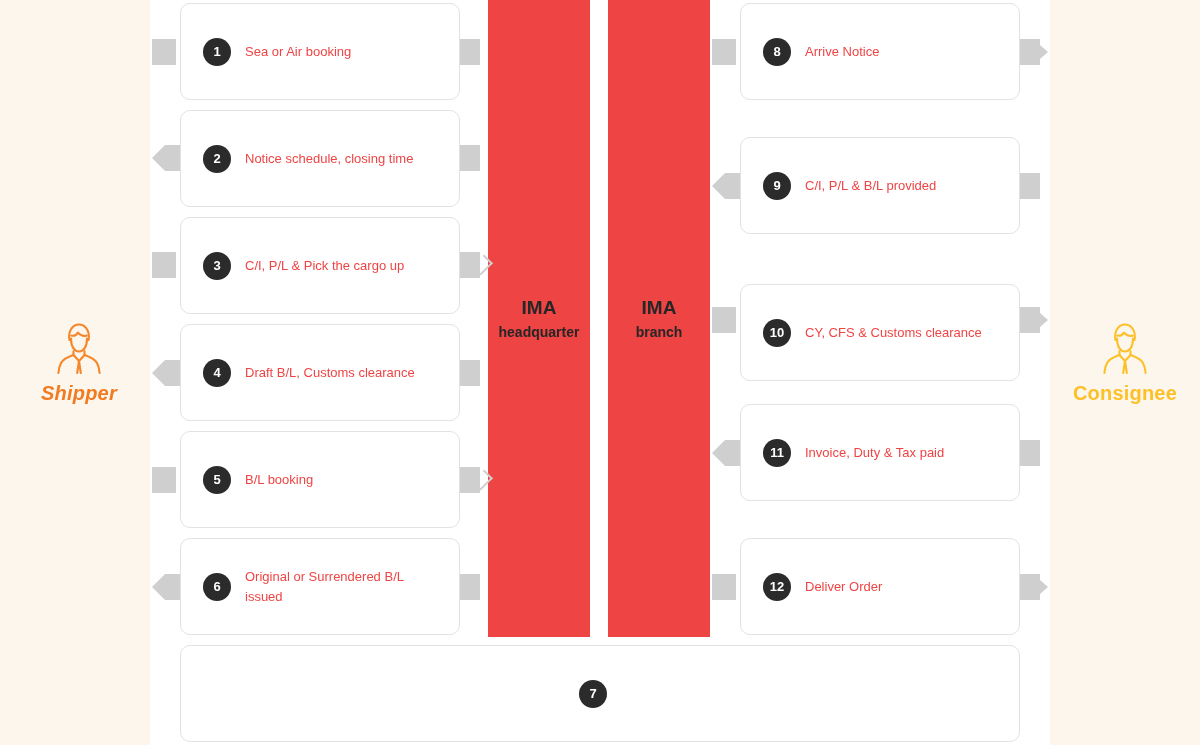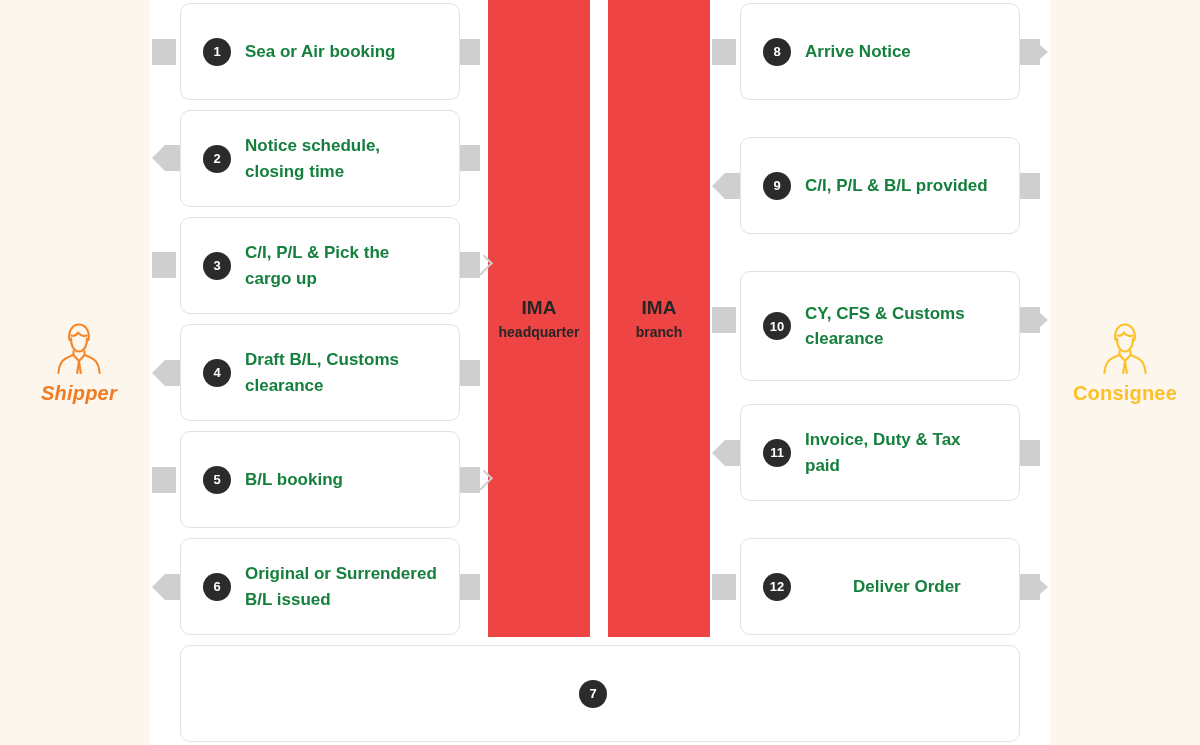--- a/index.html
+++ b/index.html
@@ -108,24 +108,23 @@
     color: #ffffff;
     font-size: 13px;
     font-weight: bold;
     display: flex;
     align-items: center;
     justify-content: center;
     margin-right: 14px;
   }
 
   .card-text {
-    font-size: 17px;
-    color: #15803d;
+    font-size: 13px;
+    color: #ef4444;
     line-height: 1.48;
-    font-weight: bold;
   }
 
   
   .conn {
     position: absolute;
     z-index: 2;
     display: flex;
     align-items: center;
     height: 26px;
   }
@@ -314,28 +313,28 @@
 </div>
 
 <div class="card right-col" style="top:3px; height:97px;">
   <div class="badge">8</div>
   <div class="card-text">Arrive Notice</div>
 </div>
 <div class="card right-col" style="top:137px; height:97px;">
   <div class="badge">9</div>
   <div class="card-text">C/I, P/L &amp; B/L provided</div>
 </div>
-<div class="card right-col" style="top:271px; height:110px;">
+<div class="card right-col" style="top:284px; height:97px;">
   <div class="badge">10</div>
   <div class="card-text">CY, CFS &amp; Customs clearance</div>
 </div>
 <div class="card right-col" style="top:404px; height:97px;">
   <div class="badge">11</div>
   <div class="card-text">Invoice, Duty &amp; Tax paid</div>
 </div>
-<div class="card right-col" style="top:538px; height:97px;gap:48px;">
+<div class="card right-col" style="top:538px; height:97px;">
   <div class="badge">12</div>
   <div class="card-text">Deliver Order</div>
 </div>
 
 <div class="card wide" style="top:645px; height:97px;">
   <div class="badge">7</div>
 </div>
 
 </body></html>

